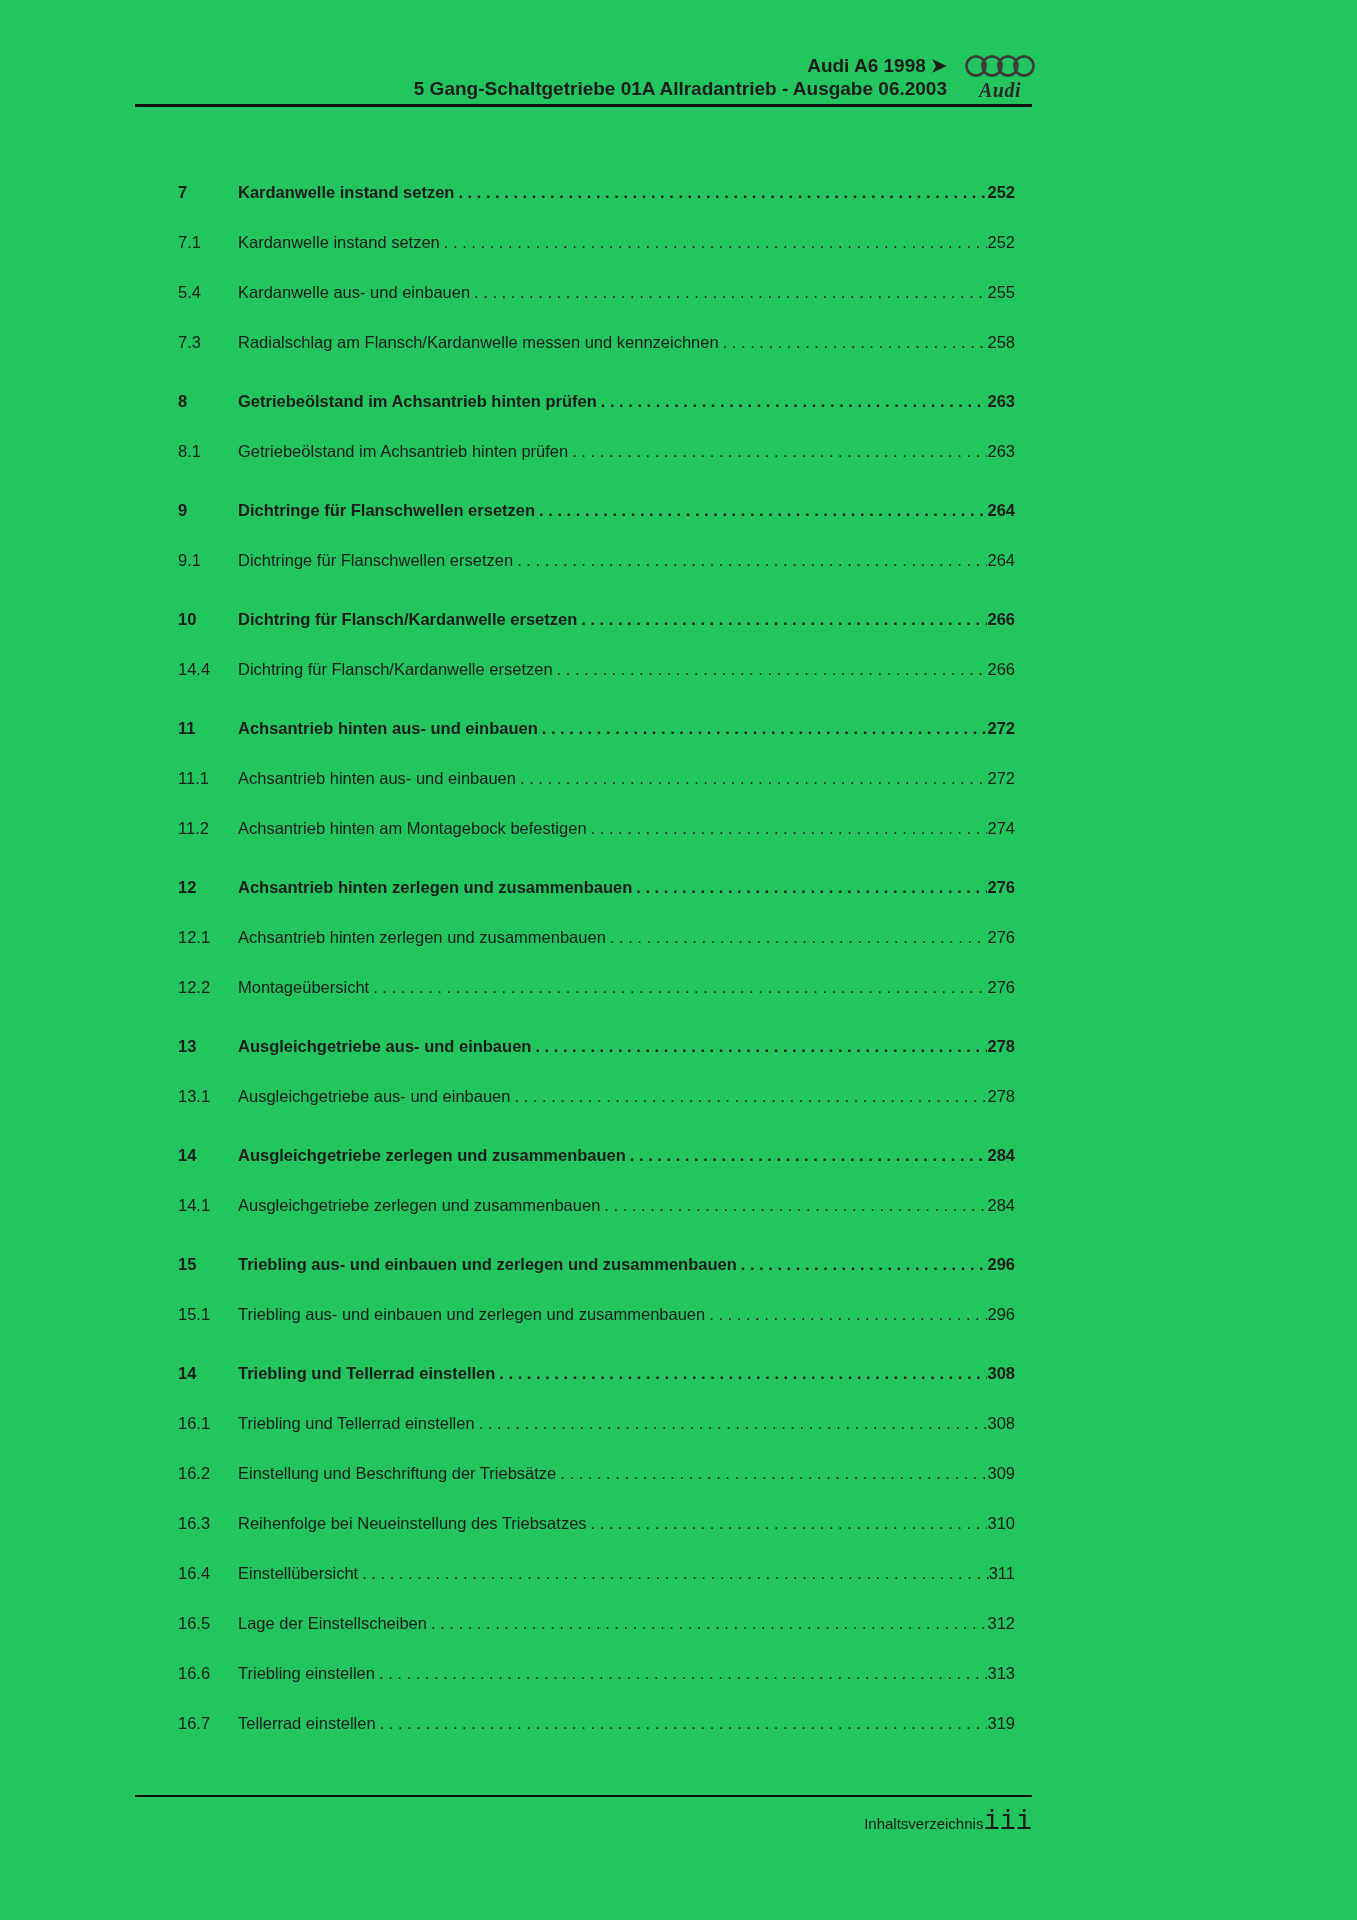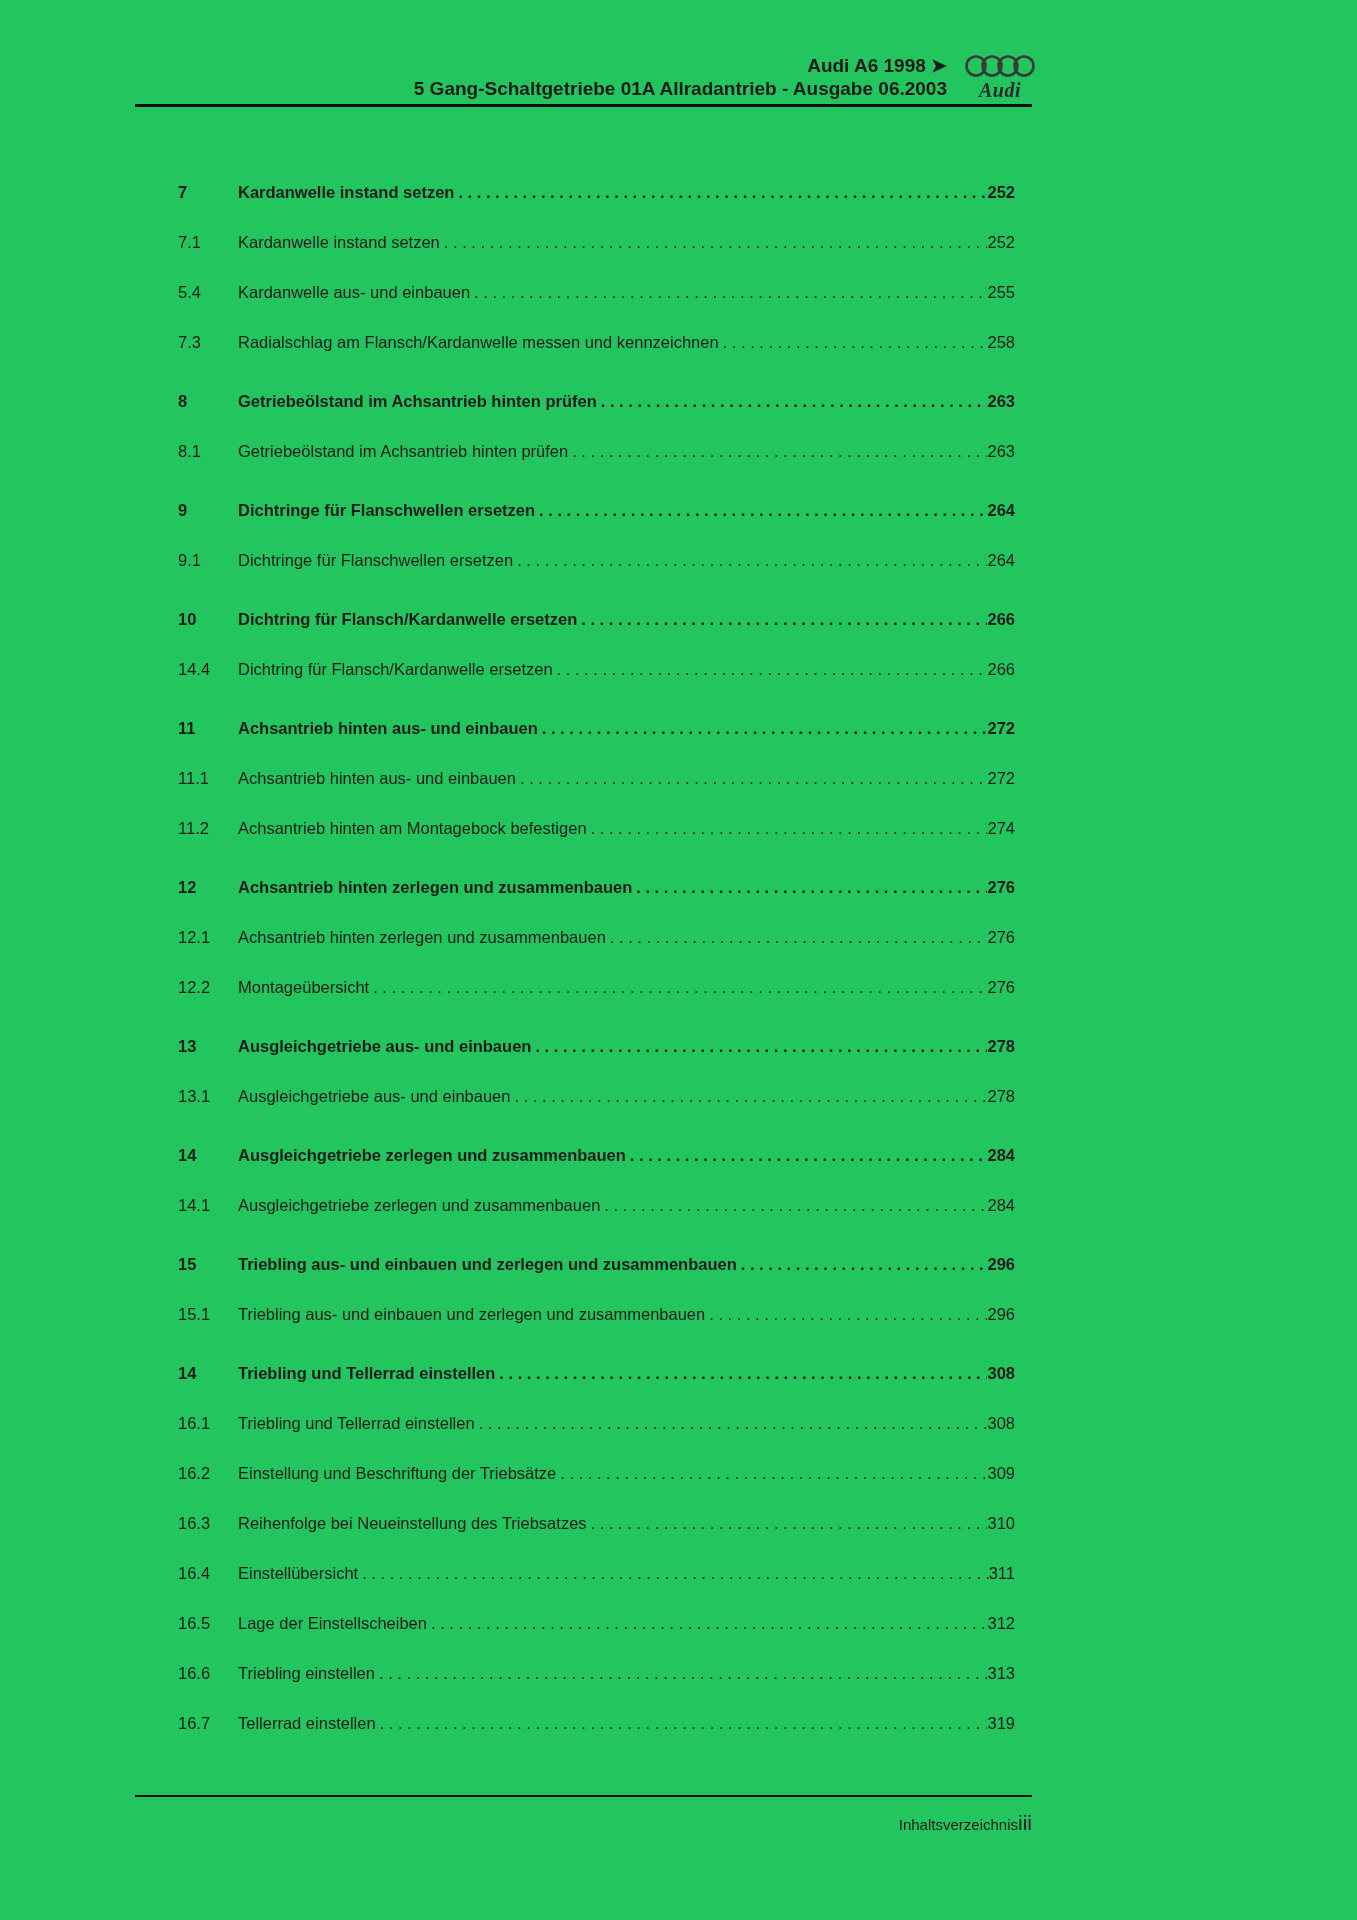--- a/index.html
+++ b/index.html
@@ -88,22 +88,22 @@
   .footer-text {
     margin-top: 12px;
     text-align: right;
     display: flex;
     justify-content: flex-end;
     align-items: baseline;
     gap: 0;
   }
   .footer-label { font-size: 15px; }
   .footer-page {
-    font-family: Liberation Sans, sans-serif;
-    font-size: 21px;
+    font-family: Liberation Mono, monospace;
+    font-size: 27px;
     line-height: 27px;
   }
 </style>
 </head>
 <body>
 
 <div class="page">
 
   <header class="header">
     <div class="header-inner">

